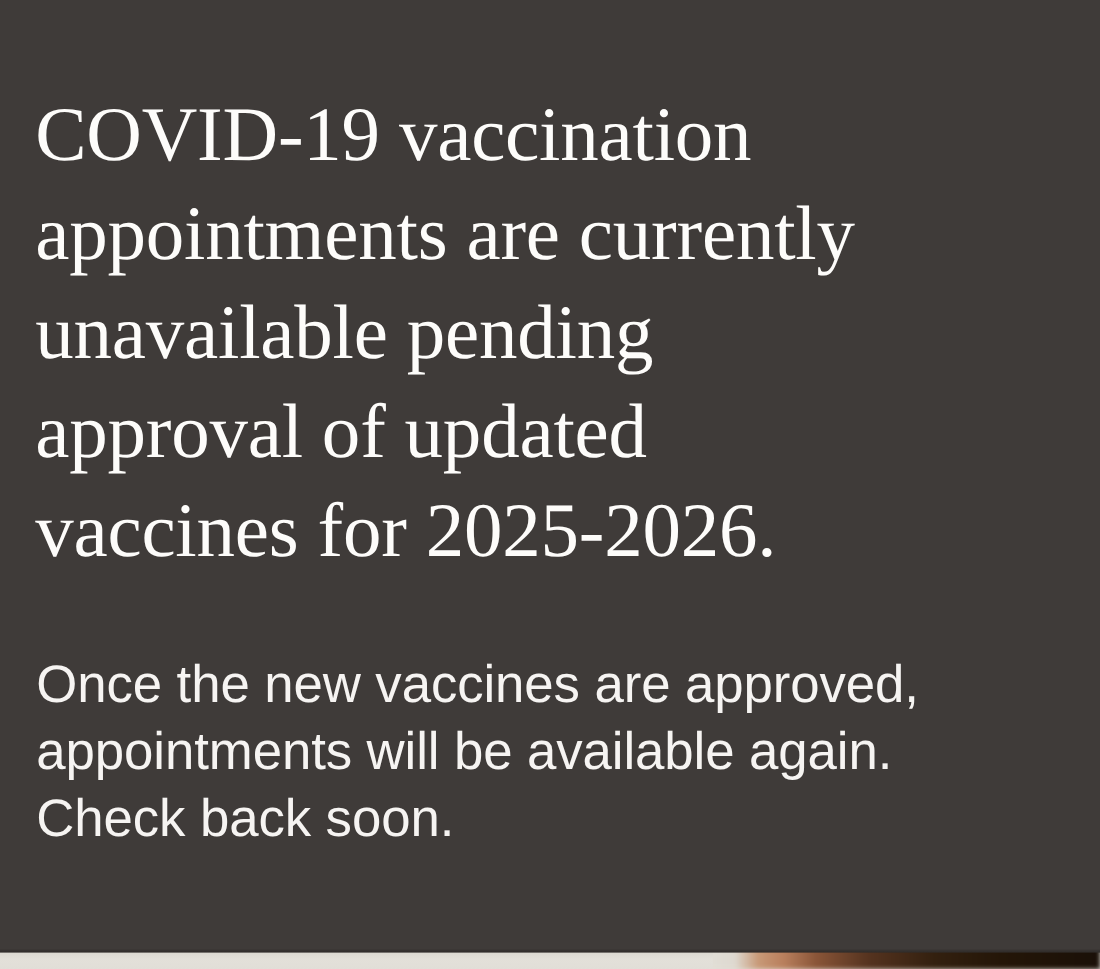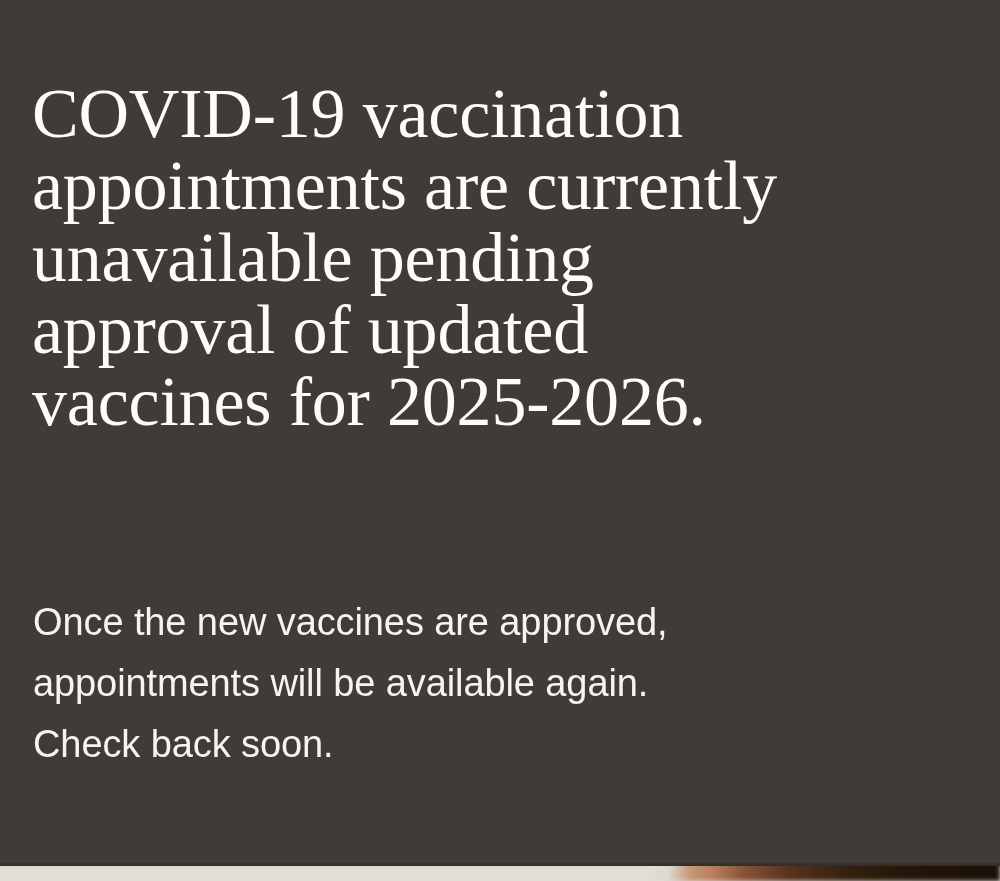--- a/index.html
+++ b/index.html
@@ -77,35 +77,35 @@
 
   #headline {
     position: absolute;
     left: 0;
     top: 78px;
     width: 920px;
     margin: 0;
     font-family: "Liberation Serif", "DejaVu Serif", serif;
     font-weight: 400;
     font-size: 70px;
-    line-height: 72px;
+    line-height: 90px;
     letter-spacing: -0.2px;
     color: #fdfcfa;
     white-space: pre-line;
   }
 
   #subtext {
     position: absolute;
     left: 1px;
     top: 592px;
     width: 860px;
     margin: 0;
     font-family: "Liberation Sans", "DejaVu Sans", sans-serif;
     font-weight: 400;
-    font-size: 38px;
+    font-size: 48px;
     line-height: 61px;
     letter-spacing: -0.1px;
     color: #f6f4f2;
     white-space: pre-line;
   }
 </style>
 </head>
 <body>
 
 <div id="screen">

